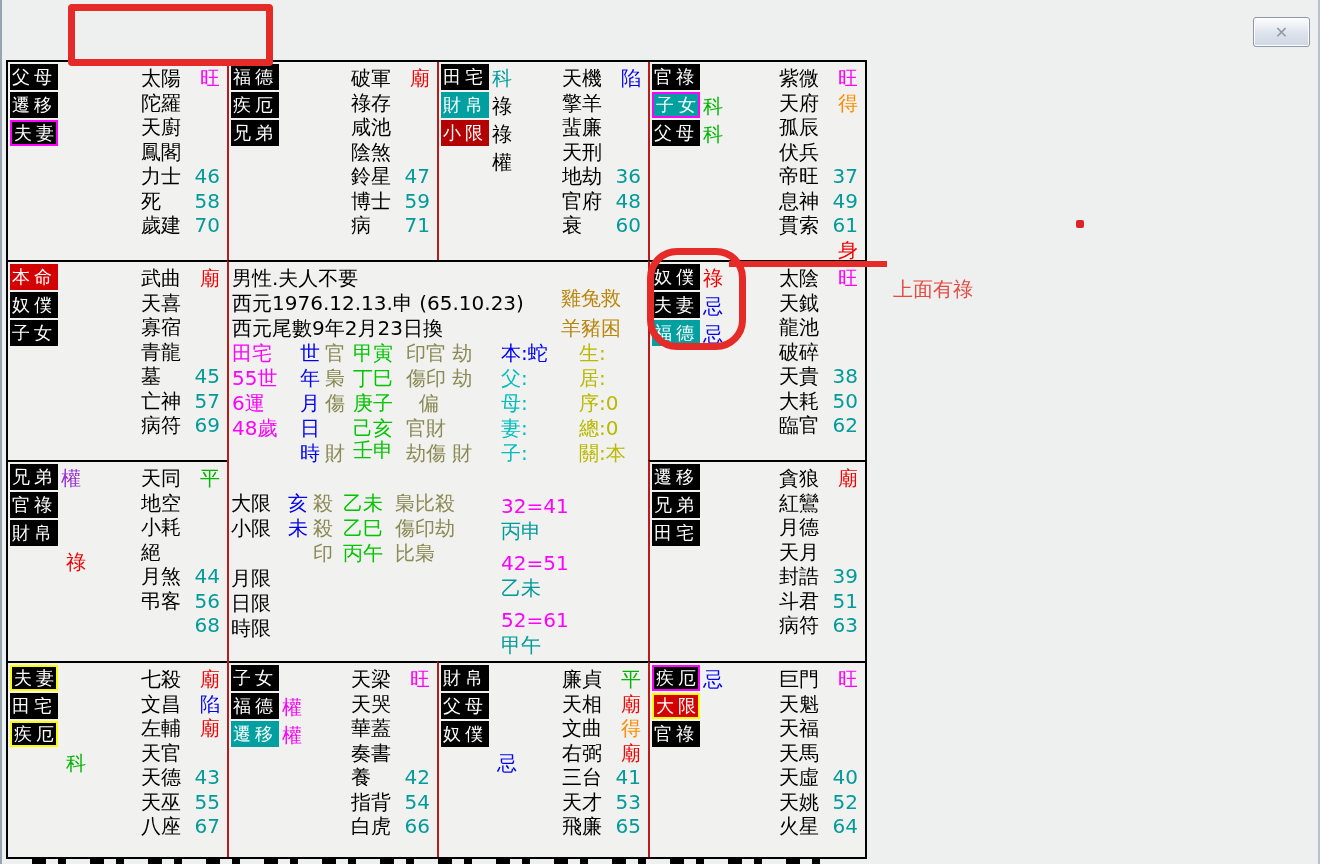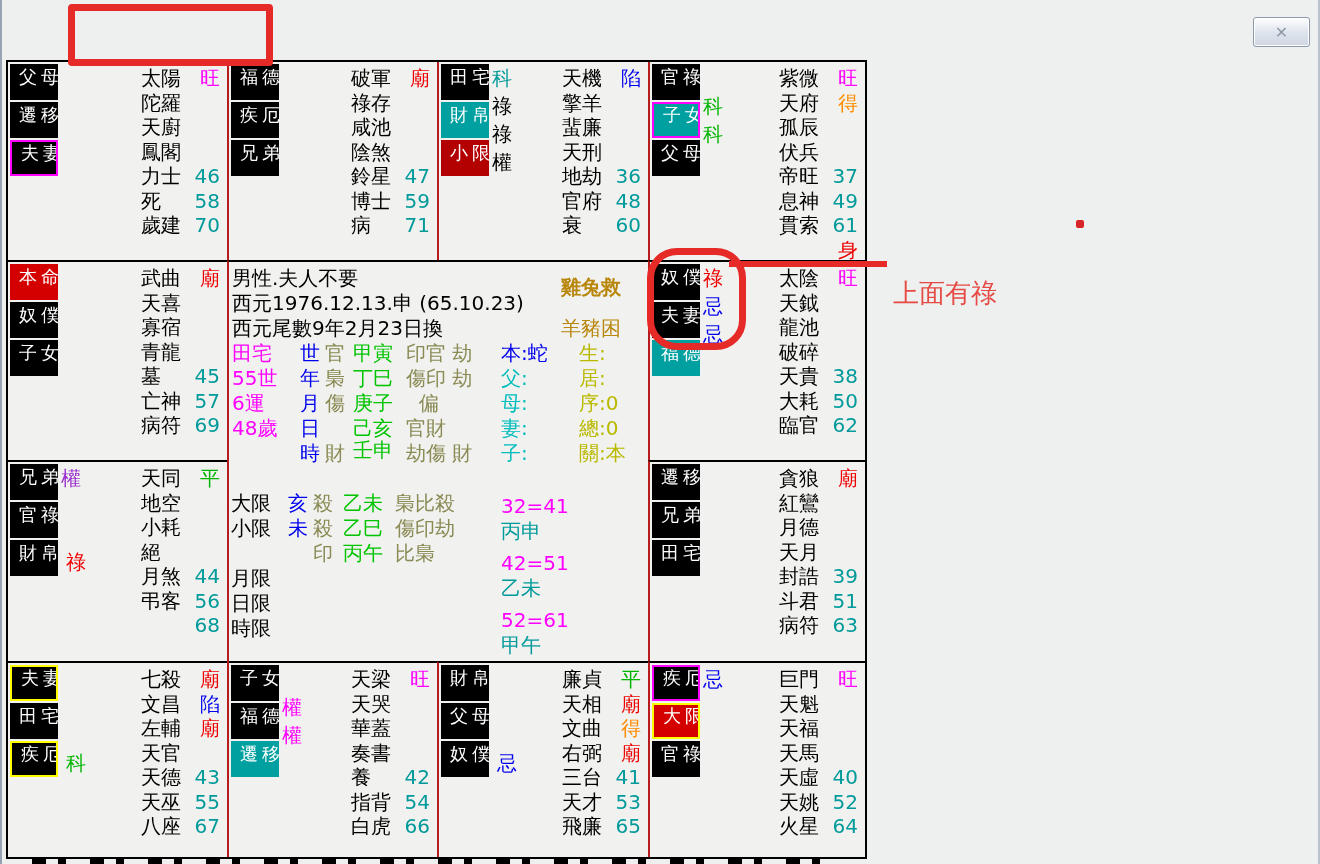--- a/index.html
+++ b/index.html
@@ -13,21 +13,21 @@
   .appicon .pg2{position:absolute;left:7px;top:5px;width:14px;height:13px;background:#fff;border:2px solid #000;box-sizing:border-box;}
   .appicon .pg2::after{content:"";position:absolute;left:1px;top:4px;width:7px;height:4px;background:#000;}
   .title-text{color:#8a8a8a;font-size:21px;margin-left:11px;letter-spacing:1px;white-space:nowrap;}
   .close-btn{position:absolute;right:8px;top:17px;width:55px;height:28px;background:linear-gradient(#fefefe,#dde3ec 55%,#cfd7e3);border:1px solid #8d99aa;border-radius:3px;box-shadow:inset 0 0 0 1px #ffffff;display:flex;align-items:center;justify-content:center;color:#8f99a6;font-size:16px;font-weight:bold;cursor:default;}
   
   #chart{position:absolute;left:4px;top:60px;width:857px;height:795px;border:2px solid #000;background:#f1f1ef;box-sizing:content-box;}
   .palace{position:absolute;box-sizing:border-box;}
   .bl{border-left:2px solid #b91c1c;}
   .bt{border-top:2px solid #000;}
   .boxcol{position:absolute;left:2px;top:2px;}
-  .pbox{width:48px;height:36px;line-height:26px;background:#000;color:#fff;font-size:18px;letter-spacing:4px;padding-left:9px;margin-bottom:2px;box-sizing:border-box;white-space:nowrap;overflow:hidden;}
+  .pbox{width:48px;height:26px;line-height:26px;background:#000;color:#fff;font-size:18px;letter-spacing:4px;padding-left:2px;margin-bottom:2px;box-sizing:border-box;white-space:nowrap;overflow:hidden;}
   .bg-black{background:#000;}
   .bg-teal{background:#00a0a0;}
   .bg-red{background:#d40000;}
   .bg-darkred{background:#b30000;}
   .bd-magenta{border:2px solid #ff00ff;line-height:22px;}
   .bd-yellow{border:2px solid #ffff00;line-height:22px;}
   .markspan{position:absolute;font-size:20px;}
   .stars{position:absolute;top:4px;right:7px;width:79px;}
   .srow{display:flex;justify-content:space-between;height:24.5px;line-height:24.5px;font-size:20px;white-space:pre;}
   .sname{color:#000;}
@@ -49,21 +49,21 @@
   #center{position:absolute;box-sizing:border-box;}
   .ctxt{position:absolute;font-size:20px;line-height:24px;white-space:pre;}
   
   .clipped{position:absolute;left:30px;top:858px;width:790px;height:6px;background:repeating-linear-gradient(90deg,#000 0 14px,transparent 14px 26px,#000 26px 34px,transparent 34px 58px);}
   
   .ann{position:absolute;pointer-events:none;z-index:60;}
   .ann-rect{left:66px;top:4px;width:205px;height:62px;border:7px solid #e52a28;border-radius:4px;box-sizing:border-box;}
   .ann-circle{left:645px;top:248px;width:99px;height:102px;border:7px solid #e52a28;border-radius:30px;box-sizing:border-box;}
   .ann-line{left:727px;top:261px;width:158px;height:6px;background:#e52a28;}
   .ann-dot{left:1074px;top:220px;width:8px;height:8px;background:#d82627;border-radius:2px;}
-  .ann-note{color:#e54b44;font-size:26px;white-space:nowrap;}
+  .ann-note{color:#e54b44;font-size:20px;white-space:nowrap;}
   .ann-note1{left:891px;top:276px;}
   .ann-note2{left:891px;top:321px;}
 </style>
 </head>
 <body>
 
 <div id="app">
   <div class="close-btn">
     <span>✕</span>
   </div>
@@ -275,21 +275,21 @@
           <div class="srow"><span class="sname">天馬</span><span class="c-black"></span></div>
           <div class="srow"><span class="sname">天虛</span><span class="c-teal">40</span></div>
           <div class="srow"><span class="sname">天姚</span><span class="c-teal">52</span></div>
           <div class="srow"><span class="sname">火星</span><span class="c-teal">64</span></div>
         </div>
       </div>
       <div class="bl bt" id="center" style="left: 219px; top: 198px; width: 421px; height: 494px;">
         <div class="ctxt c-black" style="left: 3px; top: 4px;">男性.夫人不要</div>
         <div class="ctxt c-black" style="left: 3px; top: 29px;">西元1976.12.13.申 (65.10.23)</div>
         <div class="ctxt c-black" style="left: 3px; top: 54px;">西元尾數9年2月23日換</div>
-        <div class="ctxt c-gold" style="left: 332px; top: 13px; font-weight: bold;">雞兔救</div>
+        <div class="ctxt c-gold" style="left: 332px; top: 24px;">雞兔救</div>
         <div class="ctxt c-gold" style="left: 332px; top: 54px;">羊豬困</div>
         <div class="ctxt c-magenta" style="left: 3px; top: 79px;">田宅</div>
         <div class="ctxt c-magenta" style="left: 3px; top: 104px;">55世</div>
         <div class="ctxt c-magenta" style="left: 3px; top: 129px;">6運</div>
         <div class="ctxt c-magenta" style="left: 3px; top: 154px;">48歲</div>
         <div class="ctxt c-blue" style="left: 71px; top: 79px;">世</div>
         <div class="ctxt c-blue" style="left: 71px; top: 104px;">年</div>
         <div class="ctxt c-blue" style="left: 71px; top: 129px;">月</div>
         <div class="ctxt c-blue" style="left: 71px; top: 154px;">日</div>
         <div class="ctxt c-blue" style="left: 71px; top: 179px;">時</div>

